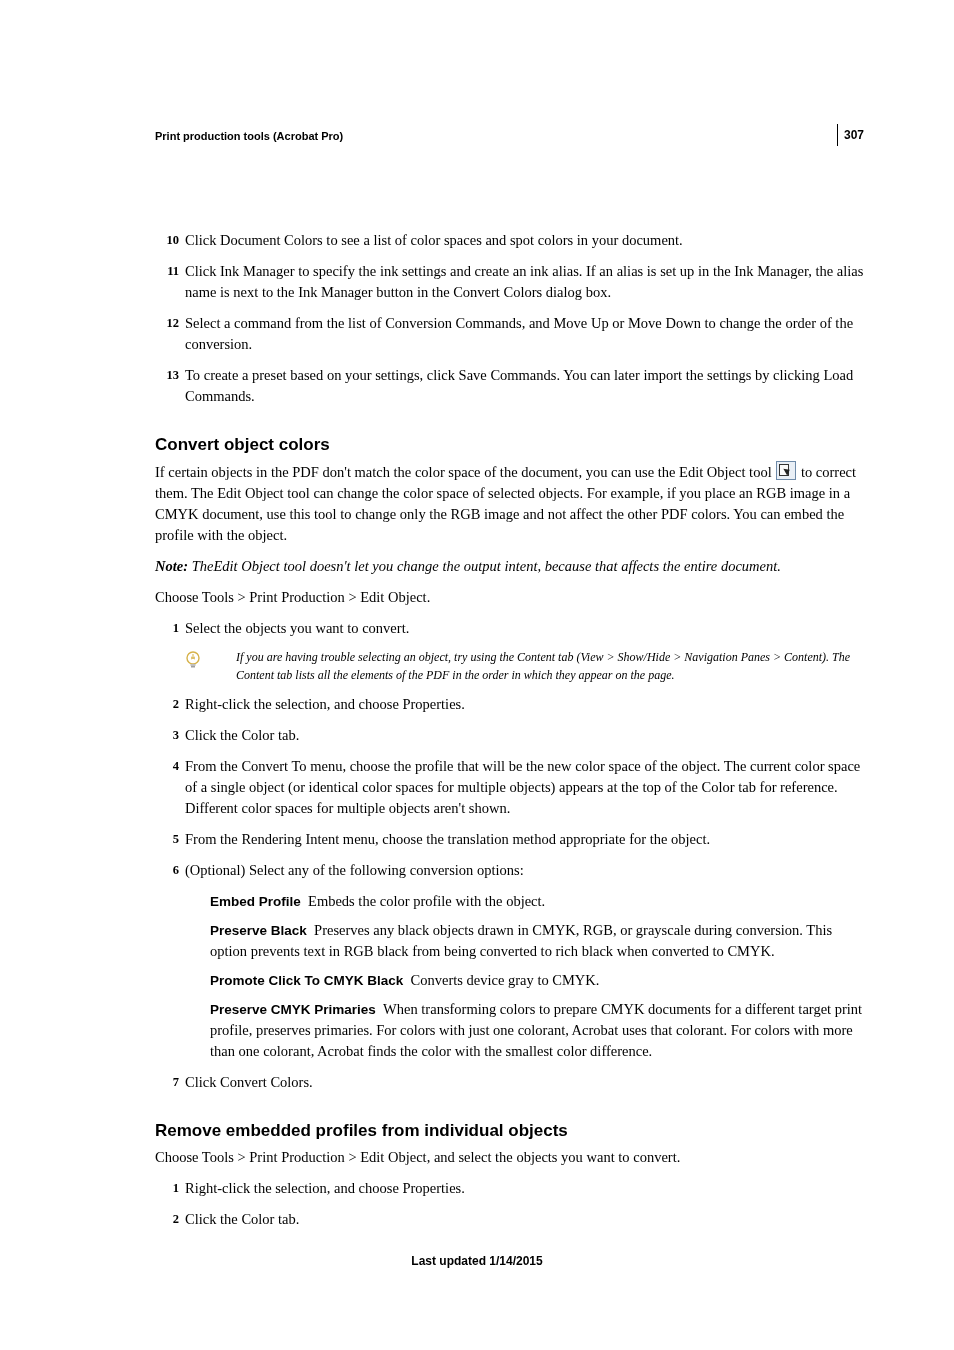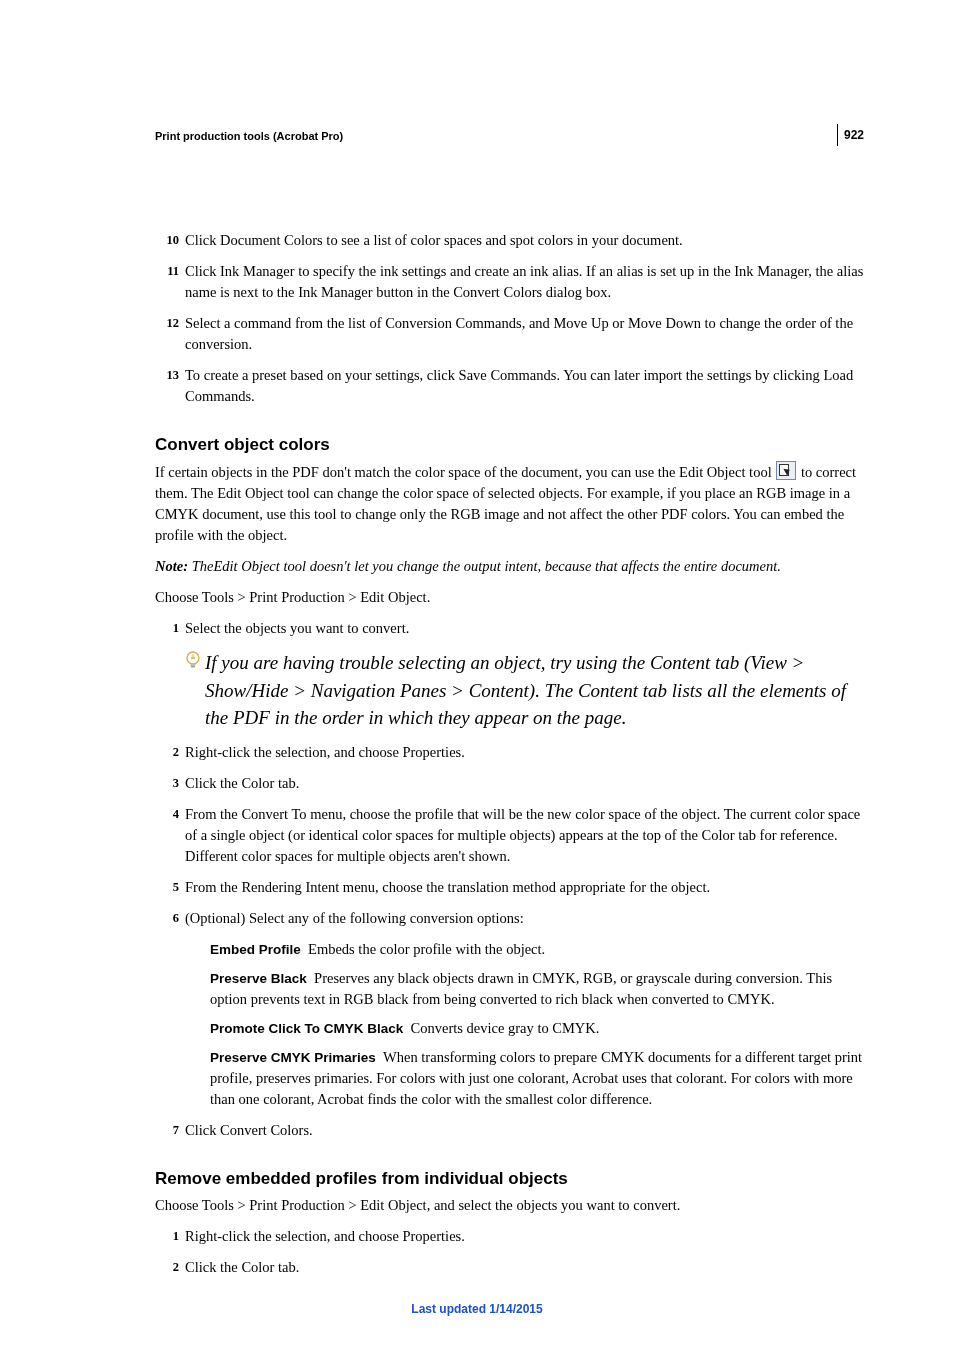--- a/index.html
+++ b/index.html
@@ -71,22 +71,23 @@
     margin: 6px 0 10px 0;
   }
   .tip-icon {
     flex: 0 0 20px;
     position: relative;
     top: 2px;
   }
   .tip-text {
     flex: 1;
     font-style: italic;
-    font-size: 19px;
+    font-size: 12px;
     line-height: 1.45;
+    margin-left: 31px;
   }
   .runin {
     font-family: "Myriad Pro", Arial, sans-serif;
     font-weight: 700;
     font-size: 13.5px;
   }
   .inline-icon {
     display: inline-block;
     width: 18px;
     height: 17px;
@@ -118,30 +119,30 @@
   .sub-block .para { margin-bottom: 8px; padding-left: 25px; }
   .footer {
     position: absolute;
     bottom: 50px;
     left: 0;
     width: 100%;
     text-align: center;
     font-family: "Myriad Pro", Arial, sans-serif;
     font-weight: 700;
     font-size: 12px;
-    color: #1d4ed8;
+    color: #000000;
   }
   .bulb-svg { display:block; }
 </style>
 </head>
 <body>
 
 <div class="page">
 
-  <div class="pagenum-box">922</div>
+  <div class="pagenum-box">307</div>
 
   <div class="running-head">Print production tools (Acrobat Pro)</div>
 
   <ul class="ol">
     <li class="li">
       <span class="num">10</span>
       <span class="txt">Click Document Colors to see a list of color spaces and spot colors in your document.</span>
     </li>
     <li class="li">
       <span class="num">11</span>

